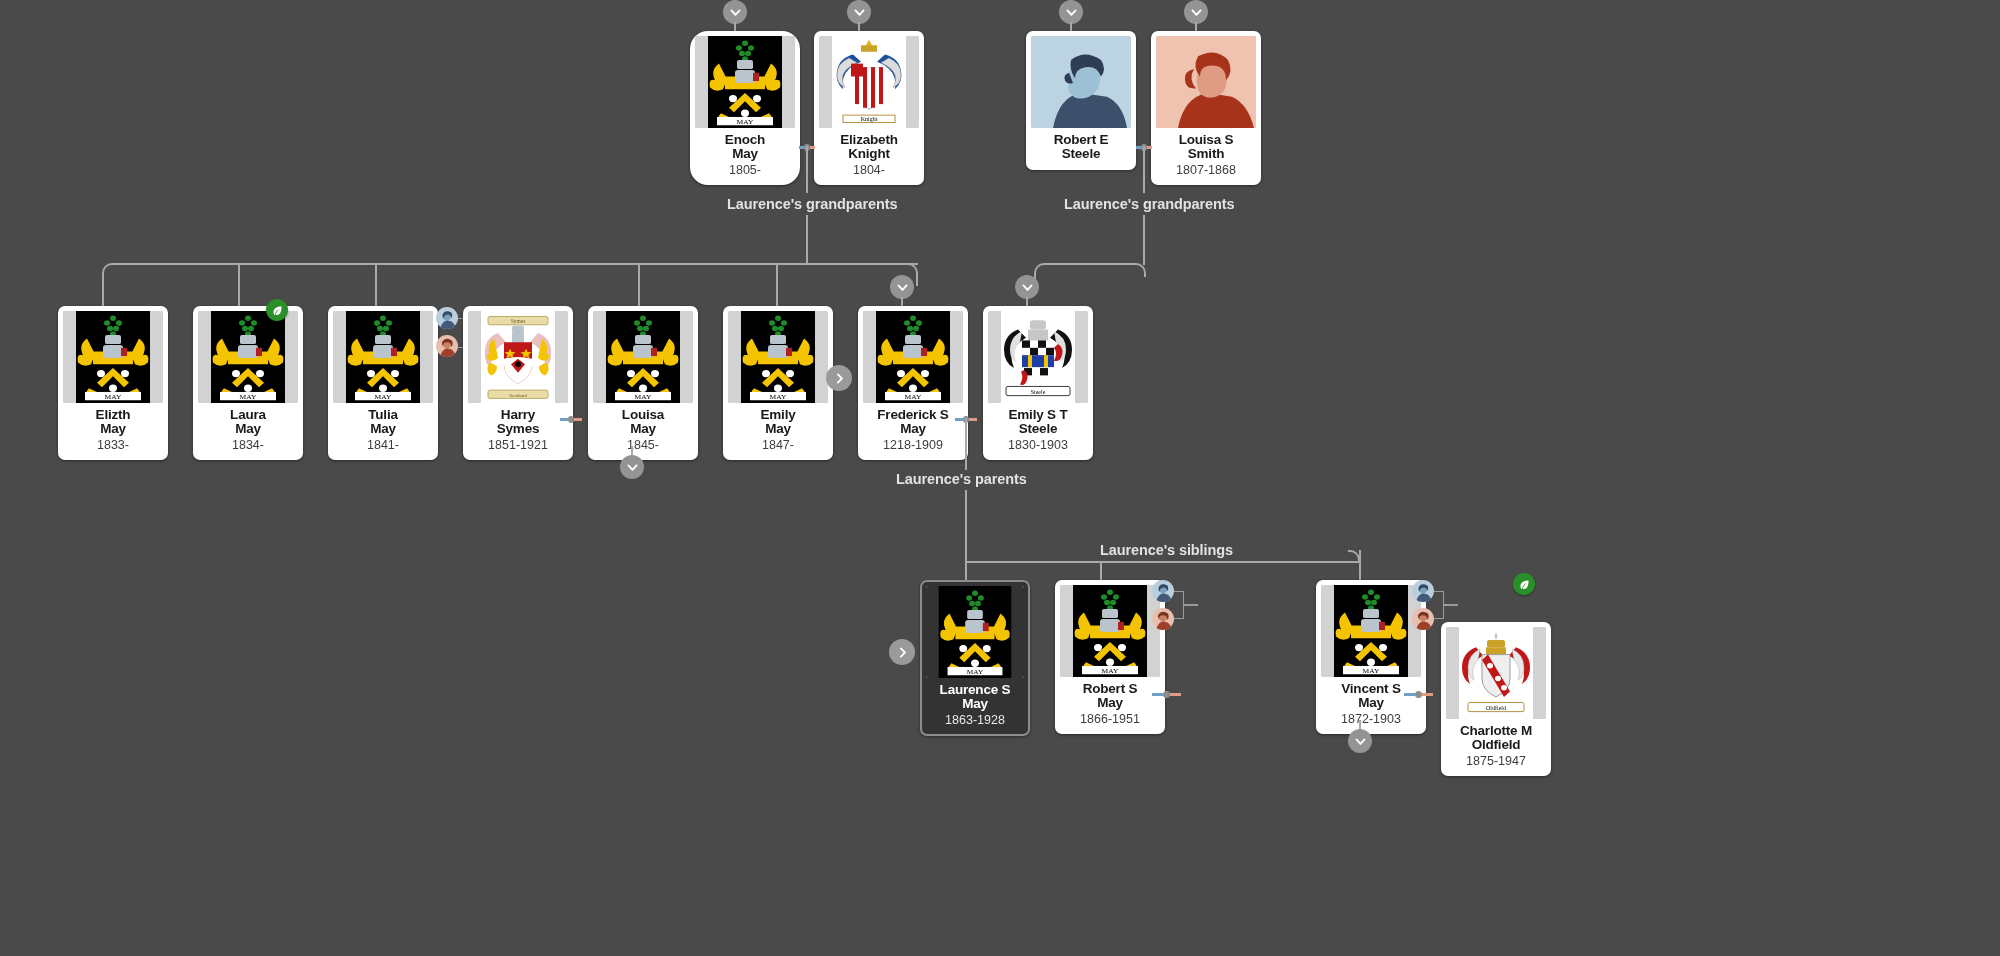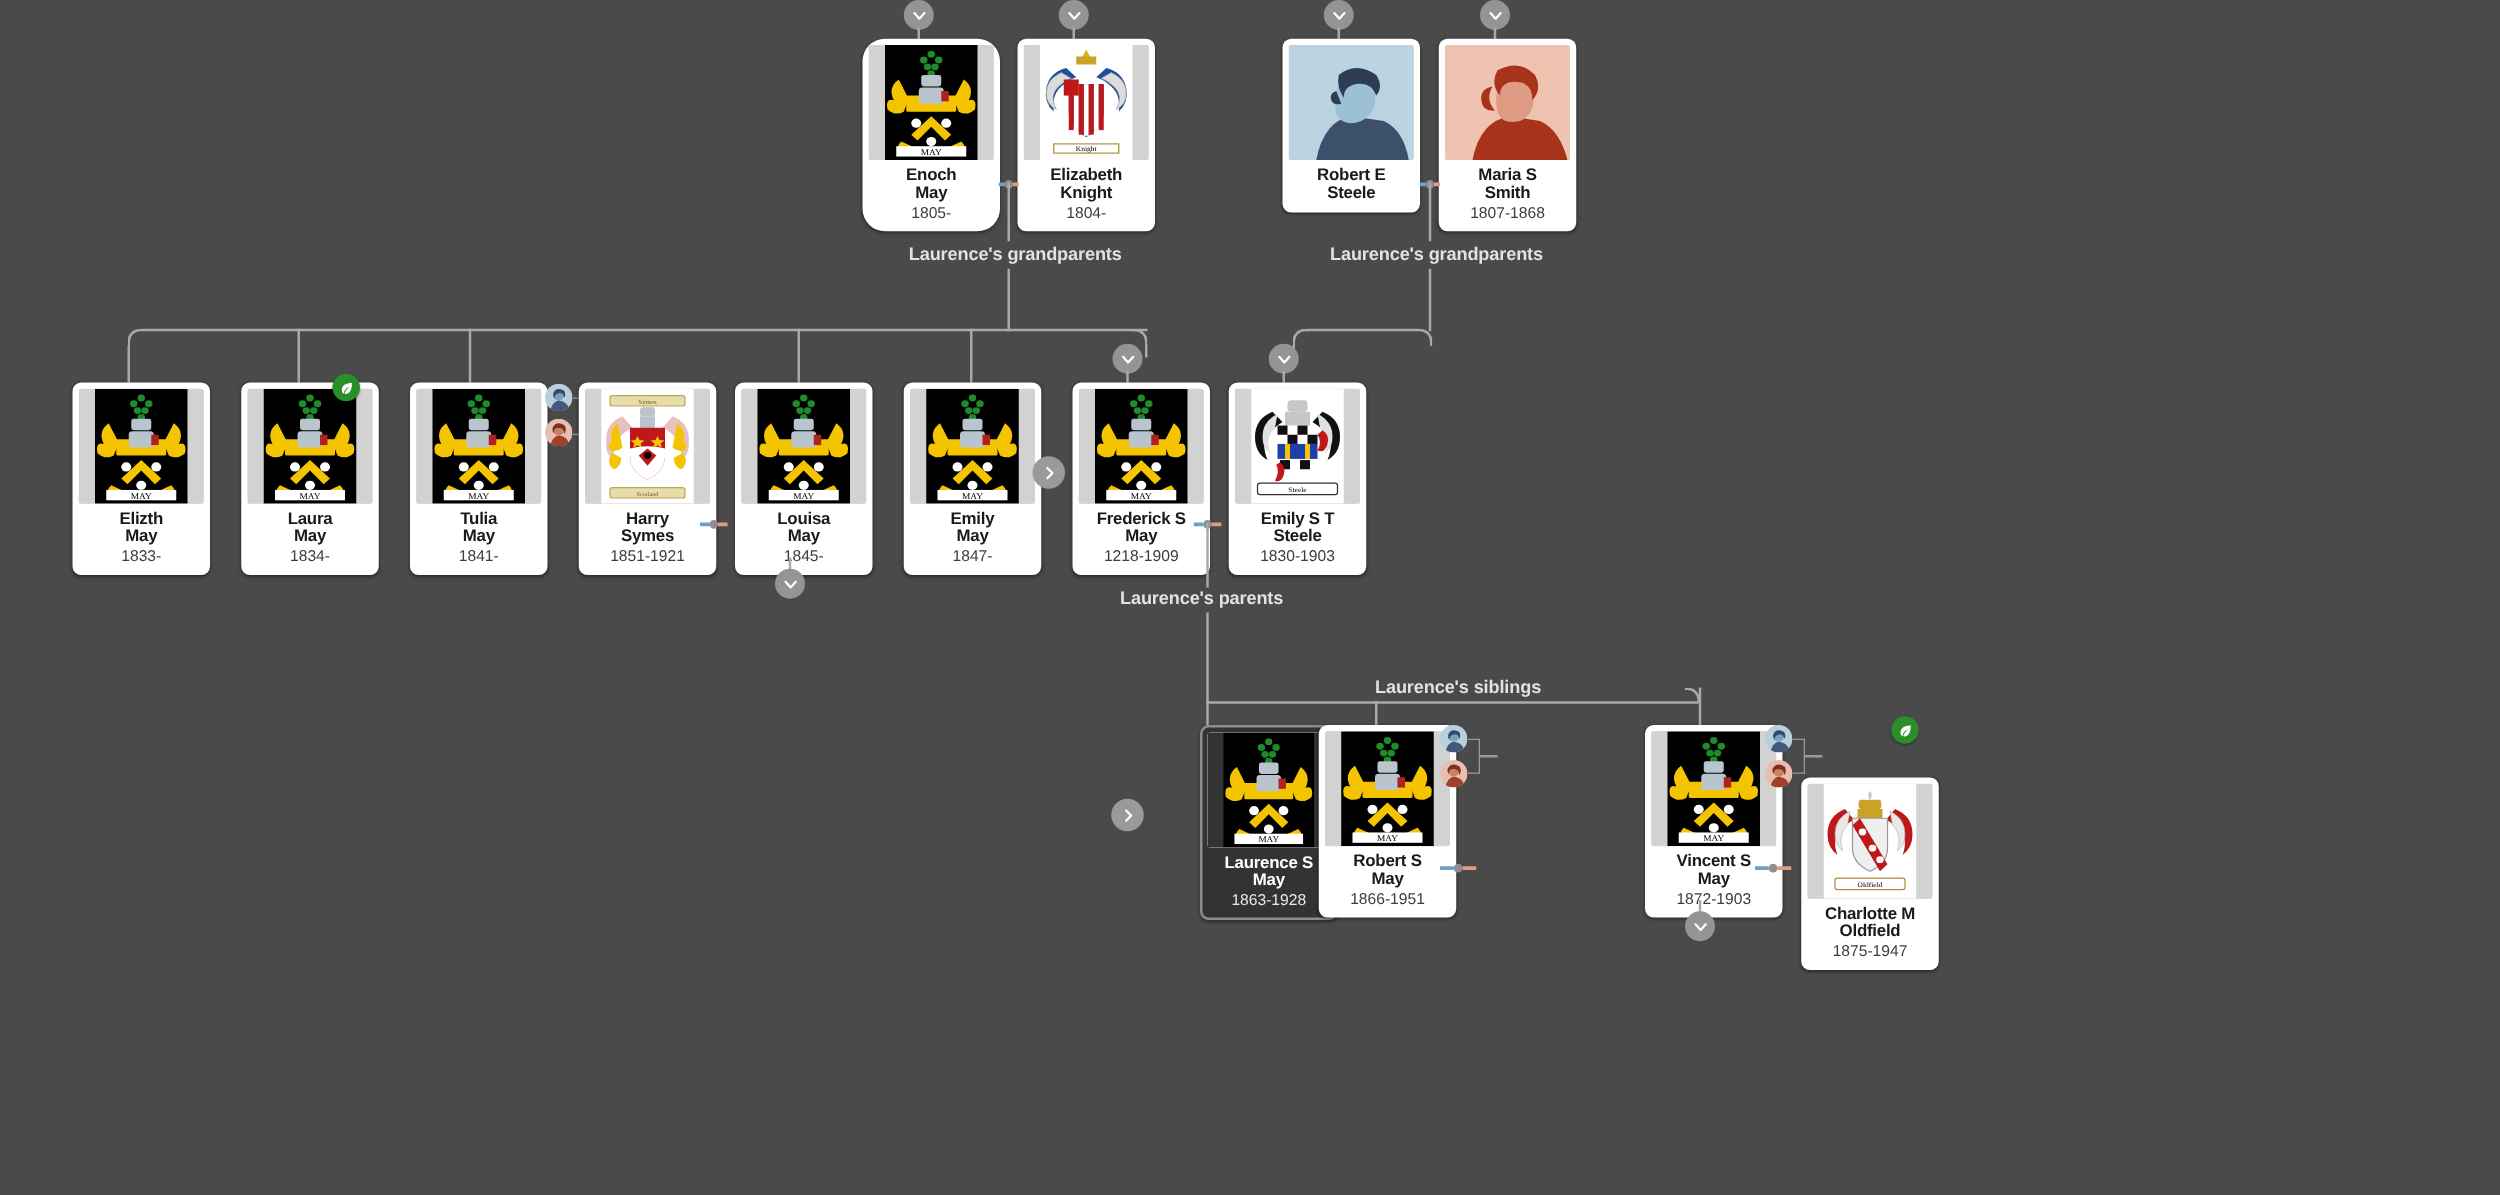--- a/index.html
+++ b/index.html
@@ -27,21 +27,20 @@
     border-radius: 7px;
     padding: 5px 5px 7px 5px;
     box-shadow: 0 1px 3px rgba(0,0,0,.45);
     text-align: center;
     cursor: pointer;
   }
   .card.focus {
     background: #333333;
     border: 2px solid #8d8d8d;
     padding: 4px 4px 6px 4px;
-    margin-left: 40px;
   }
   .thumb {
     width: 100%;
     height: 92px;
     background: #d2d2d2;
     border-radius: 2px;
     display: block;
     overflow: hidden;
     position: relative;
   }
@@ -219,21 +218,21 @@
   <div class="card" style="left:1151px;top:31px;">
     <span class="thumb">
       <svg viewBox="0 0 100 100" preserveAspectRatio="none">
         <rect width="100" height="100" fill="#f0c3b0"></rect>
         <path d="M52 62 q-24 4 -30 38 h76 q-6 -26 -22 -34 z" fill="#a8331b"></path>
         <path d="M48 28 q18 -4 22 10 q4 22 -10 28 q-14 4 -18 -8 q-4 -20 6 -30" fill="#e09b84"></path>
         <path d="M42 22 q18 -10 30 4 q6 12 -2 22 q0 -16 -14 -16 q-12 0 -12 12 q-8 -10 -2 -22" fill="#a8331b"></path>
         <path d="M38 36 q-10 2 -9 12 q1 10 11 9 q-8 -10 -2 -21" fill="#a8331b"></path>
       </svg>
     </span>
-    <div class="nm"><span>Maria S</span><br><span>Smith</span></div>
+    <div class="nm"><span>Louisa S</span><br><span>Smith</span></div>
     <div class="dt">1807-1868</div>
   </div>
 
   <div class="slink" style="left:799px;top:137px;width:16px;">
     <div class="seg m" style="width:5px;"></div>
       <div class="dot"></div>
       <div class="seg f" style="width:5px;"></div>
   </div>
   <div class="slink" style="left:1136px;top:137px;width:16px;">
     <div class="seg m" style="width:5px;"></div>

